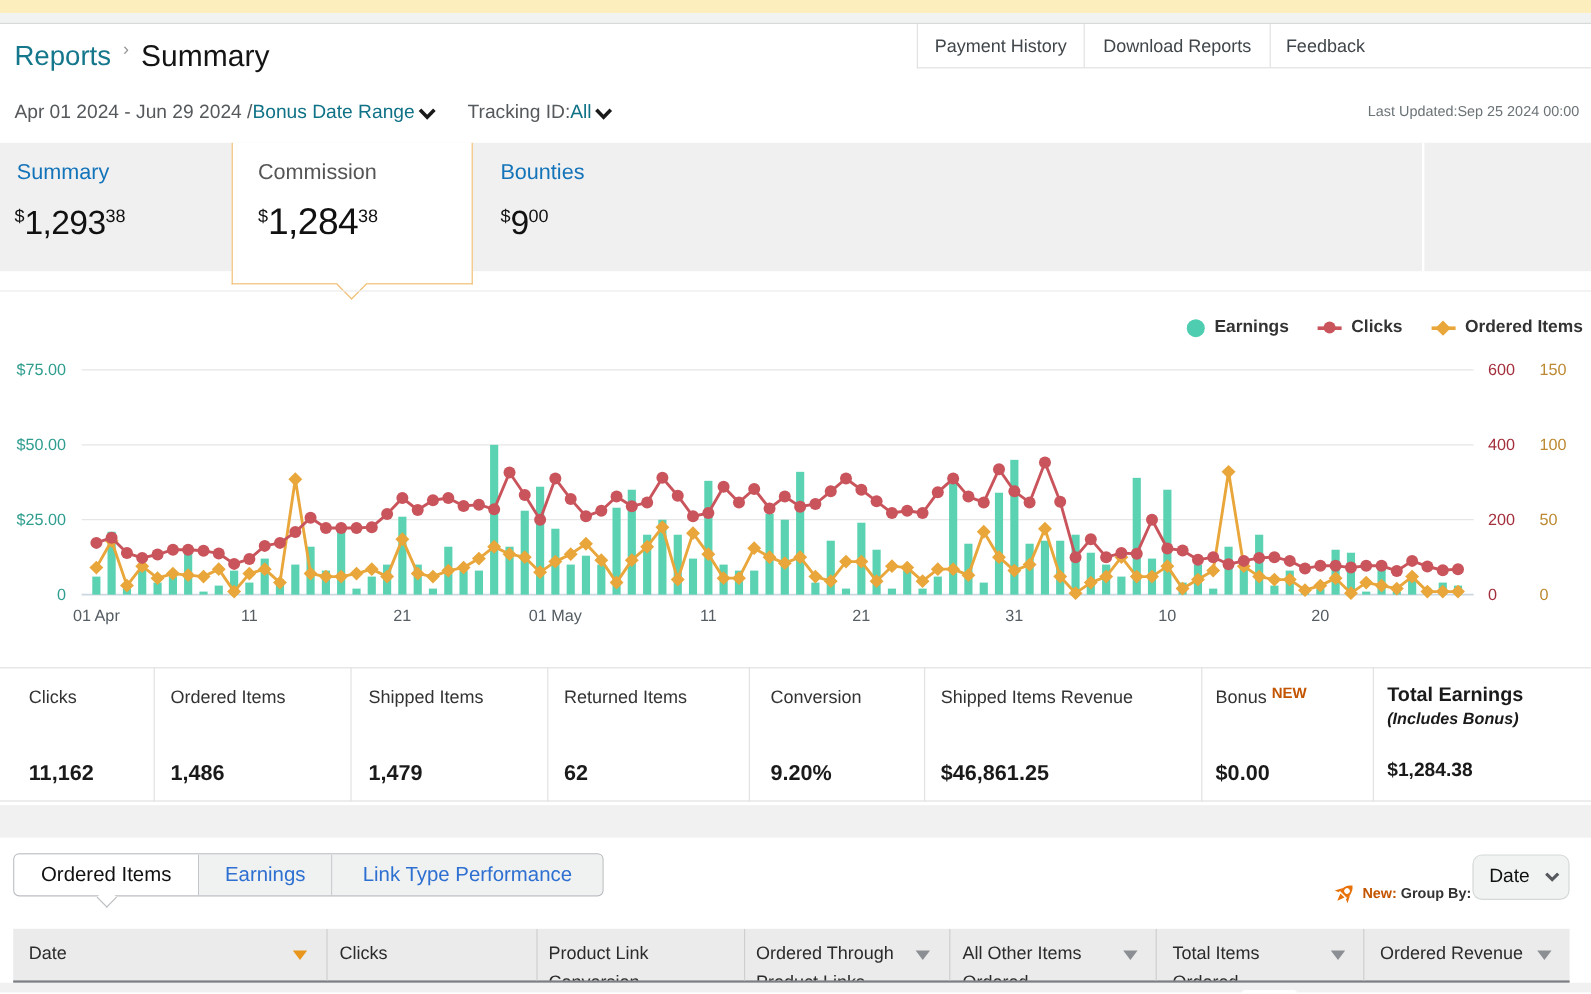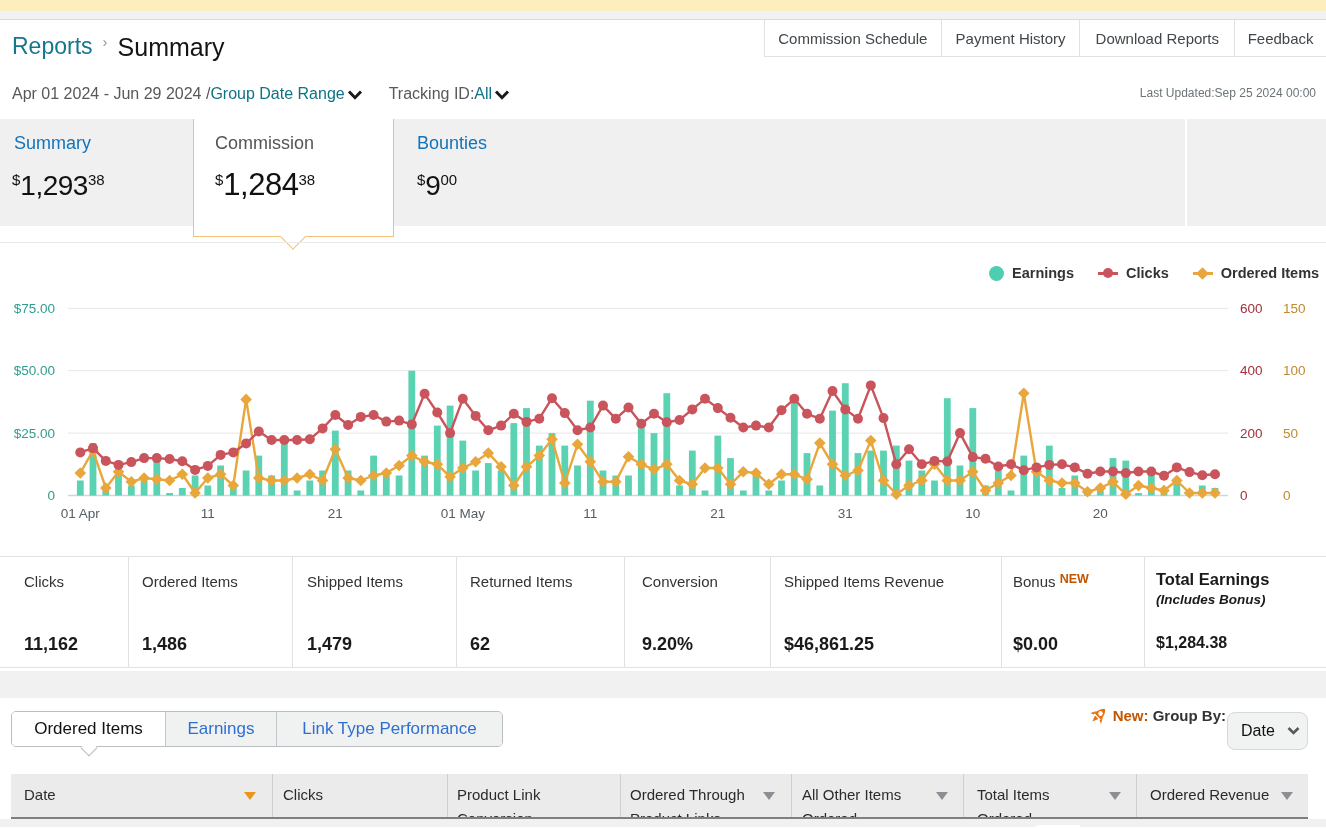--- a/index.html
+++ b/index.html
@@ -31,43 +31,42 @@
 .sep { position:absolute; top:556px; width:1px; height:112px; background:#e2e2e2; }
 .slab { position:absolute; top:573px; font-size:15px; color:#333; }
 .sval { position:absolute; top:634px; font-size:18px; font-weight:bold; color:#1a1a1a; }
 #graygap { left:0; top:671px; width:1326px; height:27px; background:#f1f1f1; }
 #btabs { left:11px; top:711px; height:36px; display:flex; border:1px solid #b9bcc0; border-radius:5px; overflow:hidden; }
 #btabs div { display:flex; align-items:center; justify-content:center; font-size:17px; border-right:1px solid #c3c6ca; }
 #btabs div:last-child { border-right:none; }
 #btabs .on { background:#fff; color:#111; }
 #btabs .off { background:#f0f1f1; color:#2e70d1; }
 #btnotch { left:83px; top:742px; width:12px; height:12px; background:#fff; border-right:1px solid #b9bcc0; border-bottom:1px solid #b9bcc0; transform:rotate(45deg); }
-#groupby { right:100px; top:706px; height:18px; display:flex; align-items:center; font-size:15px; font-weight:bold; }
+#groupby { right:100px; top:735px; height:18px; display:flex; align-items:center; font-size:12px; font-weight:bold; }
 #gbdrop { left:1227px; top:712px; width:81px; height:38px; background:#f1f2f2; border:1px solid #d5d9d9; border-radius:8px; display:flex; align-items:center; font-size:16px; color:#0f1111; }
 #thead { left:11px; top:774px; width:1297px; height:45px; background:#ebebeb; border-bottom:2px solid #7c8084; overflow:hidden; }
 .th { position:absolute; font-size:15px; color:#2b2b2b; line-height:24px; }
 .tsep { position:absolute; top:0; width:1px; height:44px; background:#cfcfcf; }
 .tri-o { position:absolute; width:0; height:0; border-left:6.5px solid transparent; border-right:6.5px solid transparent; border-top:8px solid #e8961e; }
 .tri-g { position:absolute; width:0; height:0; border-left:6.5px solid transparent; border-right:6.5px solid transparent; border-top:8px solid #8b8f93; }
 #bstrip { left:0; top:819px; width:1326px; height:8px; background:#f1f1f1; }
 </style></head><body>
 <div class="abs" id="topbar"></div>
 <div class="abs" id="topgray"></div>
 <div class="abs" id="navrow">
-  <div style="width:177px">Commission Schedule</div>
   <div style="width:139px">Payment History</div>
   <div style="width:155px">Download Reports</div>
   <div style="width:91px">Feedback</div>
 </div>
 <div class="abs" id="crumb">
     <span class="r">Reports</span>
     <span class="gt">›</span>
     <span class="s">Summary</span>
   </div>
-<div class="abs" id="daterow">Apr 01 2024 - Jun 29 2024&nbsp;/<span class="teal">Group Date Range</span><svg width="16" height="10" viewBox="0 0 16 10">
+<div class="abs" id="daterow">Apr 01 2024 - Jun 29 2024&nbsp;/<span class="teal">Bonus Date Range</span><svg width="16" height="10" viewBox="0 0 16 10">
       <path d="M2 1.5 L8 7.7 L14 1.5" fill="none" stroke="#1a1a1a" stroke-width="3"></path>
     </svg>
 <span style="width:26px"></span>Tracking ID:<span class="teal">All</span><svg width="16" height="10" viewBox="0 0 16 10">
       <path d="M2 1.5 L8 7.7 L14 1.5" fill="none" stroke="#1a1a1a" stroke-width="3"></path>
     </svg></div>
 <div class="abs" id="lastupd">Last Updated:Sep 25 2024 00:00</div>
 <div class="abs" id="tabstrip"></div>
 <div class="abs" id="tabsep"></div>
 <div class="abs" id="card"></div>
 <div class="abs" id="cardnotch"></div>

